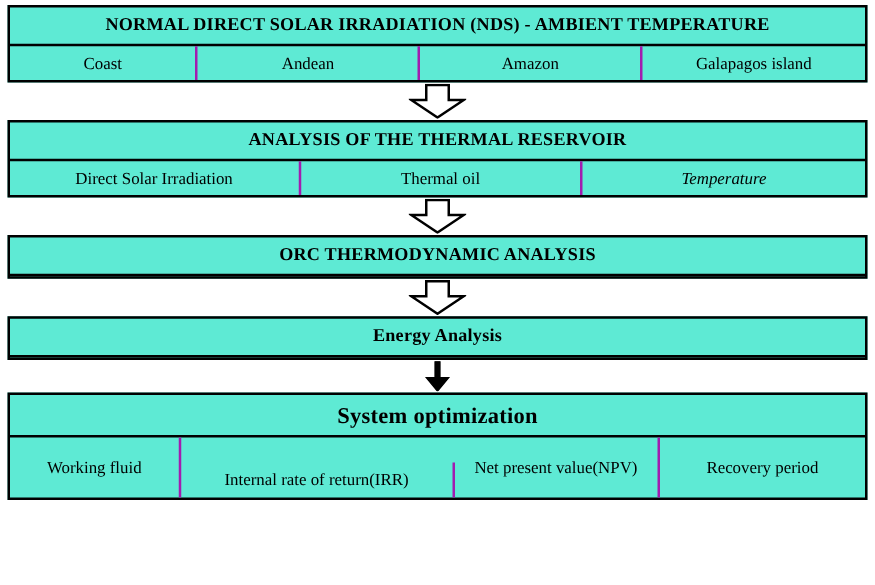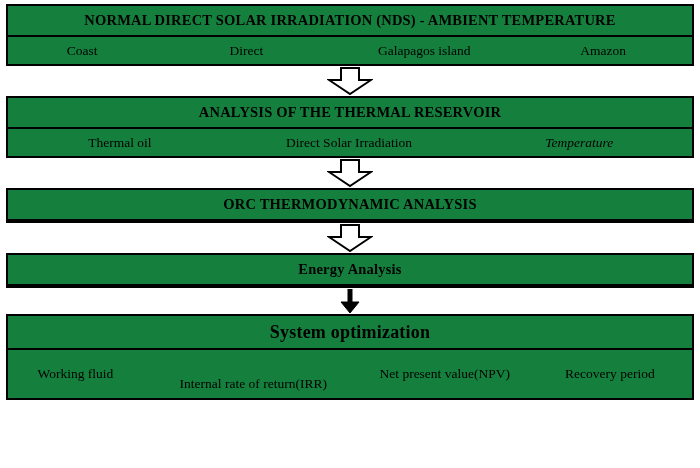--- a/index.html
+++ b/index.html
@@ -21,21 +21,21 @@
     box-sizing: border-box;
     padding: 4px 6px 0 6px;
   }
   .stage {
     width: 688px;
     margin: 0 auto;
   }
   .band {
     border: 2px solid #000000;
     box-sizing: border-box;
-    background: #15803d;
+    background: #5eead4;
   }
   .band-title {
     text-align: center;
     font-weight: bold;
     font-size: 14.5px;
     letter-spacing: 0.2px;
     padding: 6px 4px 6px 4px;
     border-bottom: 2px solid #000000;
     box-sizing: border-box;
     line-height: 1.15;
@@ -45,21 +45,21 @@
   }
   .row {
     display: flex;
     box-sizing: border-box;
   }
   .cell {
     flex: 1 1 0;
     text-align: center;
     font-size: 13.5px;
     padding: 6px 3px 6px 3px;
-    border-right: 2px solid #15803d;
+    border-right: 2px solid #a21caf;
     box-sizing: border-box;
     line-height: 1.15;
     display: flex;
     align-items: center;
     justify-content: center;
   }
   .cell:last-child {
     border-right: none;
   }
   .arrow-wrap {
@@ -78,37 +78,37 @@
 </head>
 <body>
 
 <div class="page">
   <div class="stage">
 
     <div class="band">
       <div class="band-title">NORMAL DIRECT SOLAR IRRADIATION (NDS) - AMBIENT TEMPERATURE</div>
       <div class="row">
         <div class="cell" style="flex:0 0 22%;">Coast</div>
-        <div class="cell" style="flex:0 0 26%;">Direct</div>
+        <div class="cell" style="flex:0 0 26%;">Andean</div>
+        <div class="cell" style="flex:0 0 26%;">Amazon</div>
         <div class="cell" style="flex:1 1 auto;">Galapagos island</div>
-        <div class="cell" style="flex:0 0 26%;">Amazon</div>
       </div>
     </div>
 
     <div class="arrow-wrap">
       <svg class="arrow" width="46" height="28" viewBox="0 0 46 28">
         <polygon points="14,1 32,1 32,13 44,13 23,27 2,13 14,13" fill="#ffffff" stroke="#000000" stroke-width="2"></polygon>
       </svg>
     </div>
 
     <div class="band">
       <div class="band-title">ANALYSIS OF THE THERMAL RESERVOIR</div>
       <div class="row">
+        <div class="cell" style="flex:0 0 34%;">Direct Solar Irradiation</div>
         <div class="cell" style="flex:0 0 33%;">Thermal oil</div>
-        <div class="cell" style="flex:0 0 34%;">Direct Solar Irradiation</div>
         <div class="cell" style="flex:1 1 auto;font-style:italic;">Temperature</div>
       </div>
     </div>
 
     <div class="arrow-wrap">
       <svg class="arrow" width="46" height="28" viewBox="0 0 46 28">
         <polygon points="14,1 32,1 32,13 44,13 23,27 2,13 14,13" fill="#ffffff" stroke="#000000" stroke-width="2"></polygon>
       </svg>
     </div>
 

